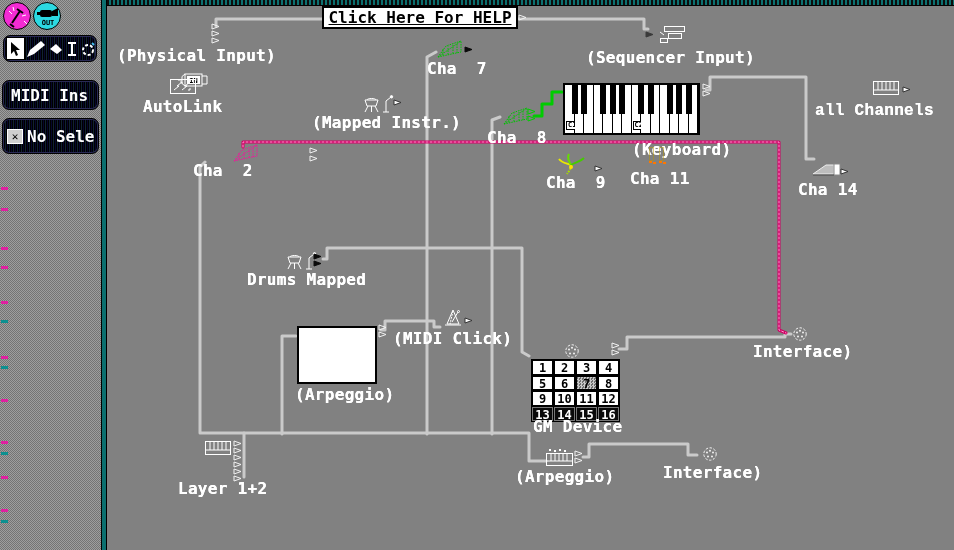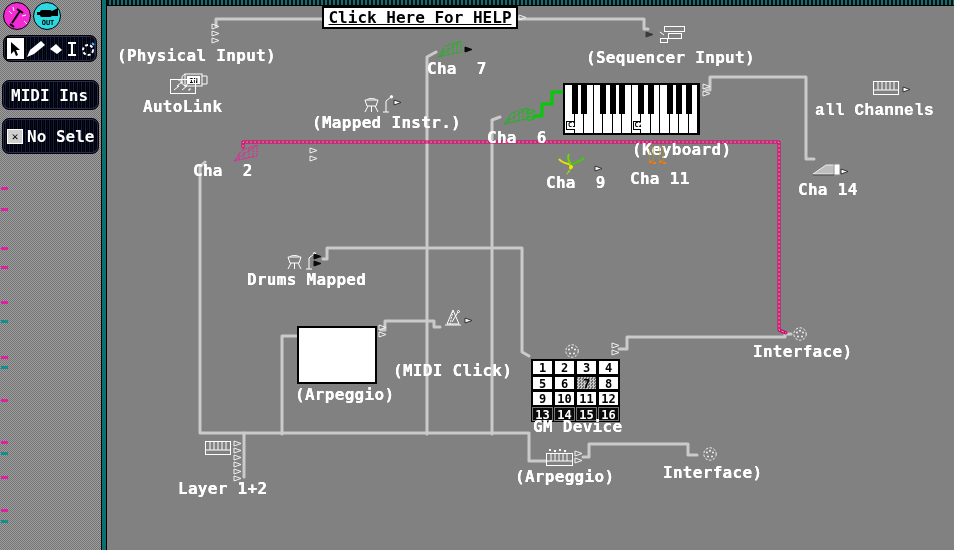--- a/index.html
+++ b/index.html
@@ -203,21 +203,21 @@
       <span class="icon" style="left: 502px; top: 106px;"><svg width="28" height="20">
           <g fill="none" stroke="#00c400" stroke-dasharray="1.5,1">
             <path d="M2 18 L25 13 L25 2 L10 7 Z"></path>
             <path d="M7 16.5 V9"></path>
             <path d="M12 15.5 V7.5"></path>
             <path d="M17 14.5 V6"></path>
             <path d="M21 14 V4.5"></path>
             <path d="M2 18 L25 2"></path>
           </g>
         </svg></span>
-      <div class="lbl" style="left: 487px; top: 128px;">Cha  6</div>
+      <div class="lbl" style="left: 487px; top: 128px;">Cha  8</div>
       <div class="lbl" style="left: 588px; top: 140px; margin-left: 44px;">(Keyboard)</div>
       <span class="icon" style="left: 873px; top: 80px;"><svg width="26" height="14">
           <rect x="0.5" y="0.5" width="25" height="13" fill="none" stroke="#fff"></rect>
           <path d="M5 1 v8 M9 1 v8 M13 1 v8 M17 1 v8 M21 1 v8 M1 9 h24" stroke="#fff" fill="none"></path>
         </svg></span>
       <div class="lbl" style="left: 815px; top: 102px; font-family: Liberation Mono, monospace;">all Channels</div>
       <span class="icon" style="left: 232px; top: 143px;"><svg width="28" height="20">
           <g fill="none" stroke="#f0189c" stroke-dasharray="1.5,1">
             <path d="M2 18 L25 13 L25 2 L10 7 Z"></path>
             <path d="M7 16.5 V9"></path>
@@ -271,21 +271,21 @@
       <div class="lbl" style="left: 247px; top: 270px;">Drums Mapped</div>
       <span class="icon" style="left: 442px; top: 308px;"><svg width="22" height="19">
           <g stroke="#fff" fill="none">
             <path d="M11 2 L17 16 L5 16 Z"></path>
             <path d="M11 3 L8 16" stroke-dasharray="2,1"></path>
             <path d="M10 14 L16 4"></path>
             <circle cx="16.5" cy="3.5" r="1"></circle>
             <path d="M3 17 h16"></path>
           </g>
         </svg></span>
-      <div class="lbl" style="left: 393px; top: 329px; margin-top: 32px;">(MIDI Click)</div>
+      <div class="lbl" style="left: 393px; top: 329px;">(MIDI Click)</div>
       <div class="lbl" style="left: 295px; top: 385px;">(Arpeggio)</div>
       <span class="icon" style="left: 792px; top: 326px;"><svg width="16" height="16">
           <circle cx="8" cy="8" r="6.2" fill="none" stroke="#f2f2f2" stroke-dasharray="2.5,1.5"></circle>
           <g fill="#f2f2f2">
             <circle cx="5" cy="6.5" r="1"></circle>
             <circle cx="11" cy="6.5" r="1"></circle>
             <circle cx="8" cy="4.8" r="1"></circle>
             <circle cx="6" cy="10.5" r="1"></circle>
             <circle cx="10" cy="10.5" r="1"></circle>
           </g>

